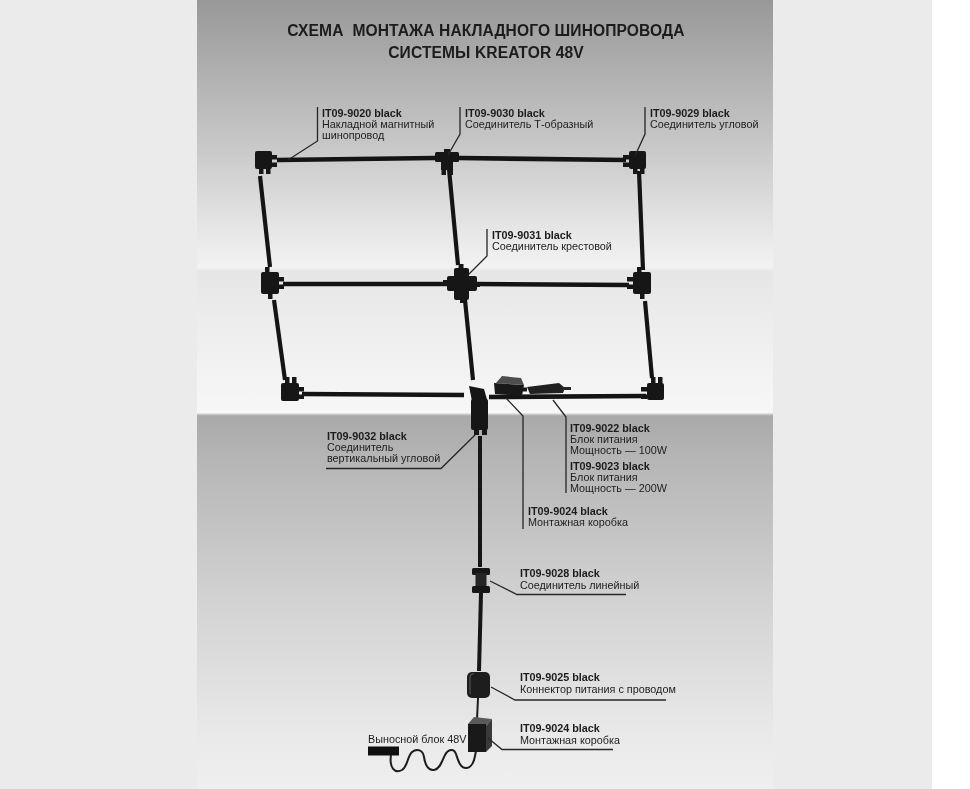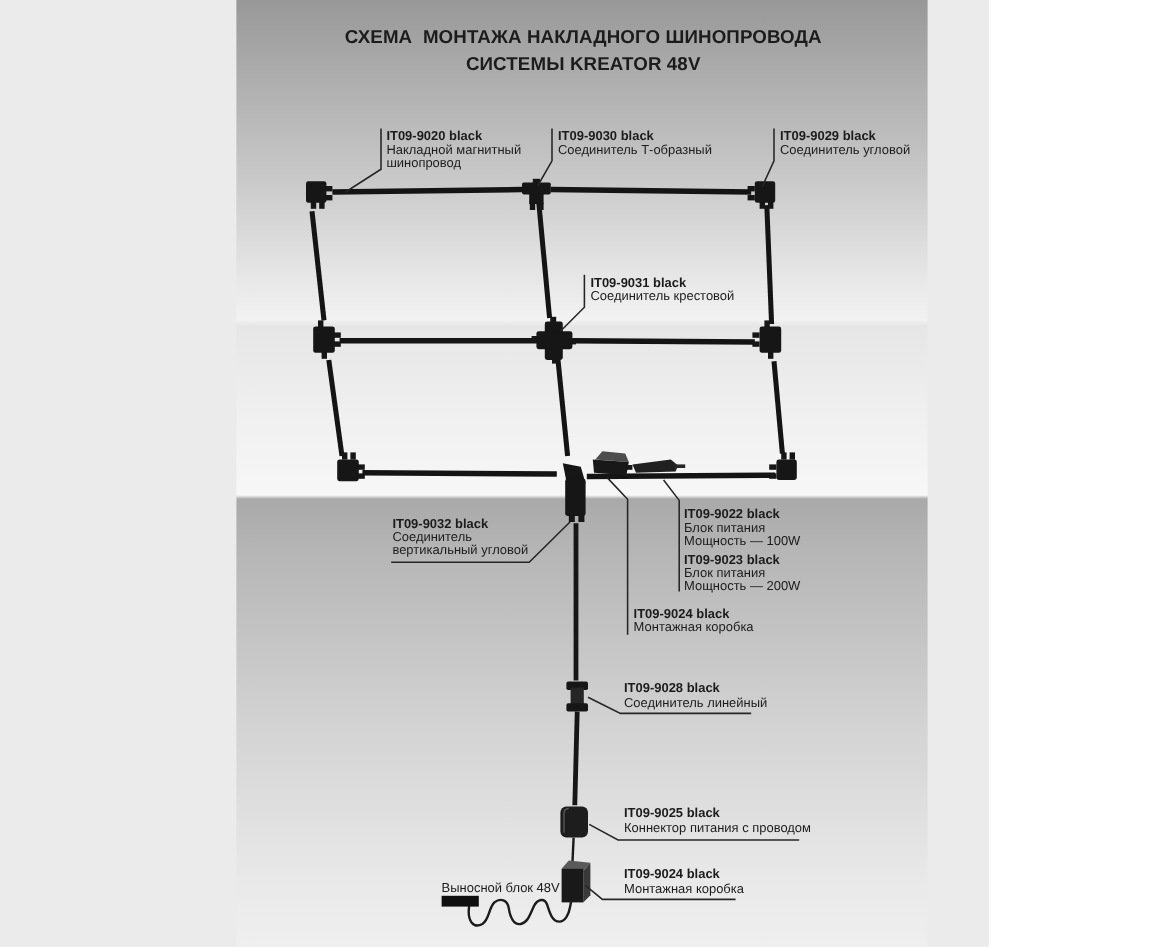--- a/index.html
+++ b/index.html
@@ -1,16 +1,16 @@
 <!DOCTYPE html>
 <html><head>
 <meta charset="utf-8">
 <style>
   html,body{margin:0;padding:0;background:#ffffff;}
-  .stage{position:relative;width:824px;height:789px;background:#ebebeb;overflow:hidden;}
+  .stage{position:relative;width:932px;height:789px;background:#ebebeb;overflow:hidden;}
   svg{display:block;}
   svg text{font-family:"Liberation Sans","DejaVu Sans",sans-serif;fill:#1c1c1c;}
   .title-line{font-weight:bold;font-size:15.6px;letter-spacing:.1px;}
   .lbl-code{font-weight:bold;font-size:10.8px;}
   .lbl-desc{font-size:10.8px;}
   .track{stroke:#141414;stroke-width:4.6;fill:none;}
   .track-v{stroke:#141414;stroke-width:4.2;fill:none;}
   .track-drop{stroke:#161616;stroke-width:4;fill:none;}
   .wire{stroke:#1c1c1c;stroke-width:2;fill:none;}
   .leader{stroke:#262626;stroke-width:1.3;fill:none;}

